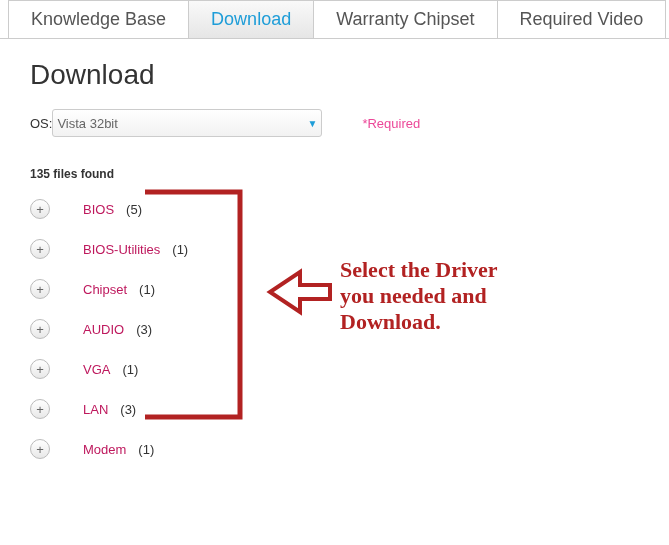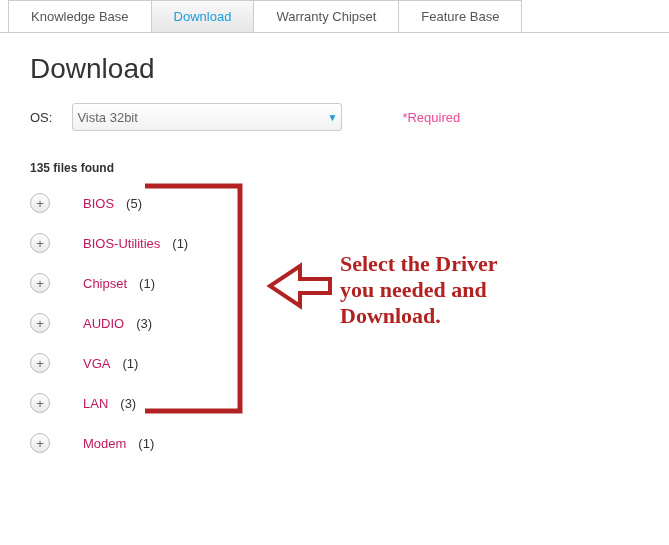--- a/index.html
+++ b/index.html
@@ -18,21 +18,21 @@
     padding-left: 8px;
   }
   .tab {
     padding: 8px 22px;
     border: 1px solid #ccc;
     border-bottom: none;
     background: #fff;
     color: #555;
     cursor: pointer;
     margin-right: -1px;
-    font-size: 13px;
+    font-size: 18px;
   }
   .tab.active {
     background: linear-gradient(#f9f9f9, #e6e6e6);
     color: #1e9dd8;
   }
   .content {
     padding: 0 30px 20px 30px;
   }
   h1 {
     font-size: 28px;
@@ -41,21 +41,20 @@
     margin: 15px 0 18px 0;
   }
   .desc {
     color: #666;
     line-height: 1.5;
     margin-bottom: 18px;
   }
   .os-row {
     display: flex;
     align-items: center;
-    gap: 20px;
     margin-bottom: 30px;
   }
   .os-label { color: #333; }
   .select {
     display: flex;
     align-items: center;
     justify-content: space-between;
     width: 270px;
     height: 28px;
     padding: 0 4px;
@@ -108,21 +107,21 @@
     pointer-events: none;
   }
 </style>
 </head>
 <body>
 
 <div class="tabs">
   <div class="tab">Knowledge Base</div>
   <div class="tab active">Download</div>
   <div class="tab">Warranty Chipset</div>
-  <div class="tab">Feature Base</div>
+  <div class="tab">Required Video</div>
 </div>
 
 <div class="content">
   <h1>Download</h1>
 
   <div class="os-row">
     <span class="os-label">OS:</span>
     <div class="select">
       <span>Vista 32bit</span>
       <span class="caret">▼</span>

